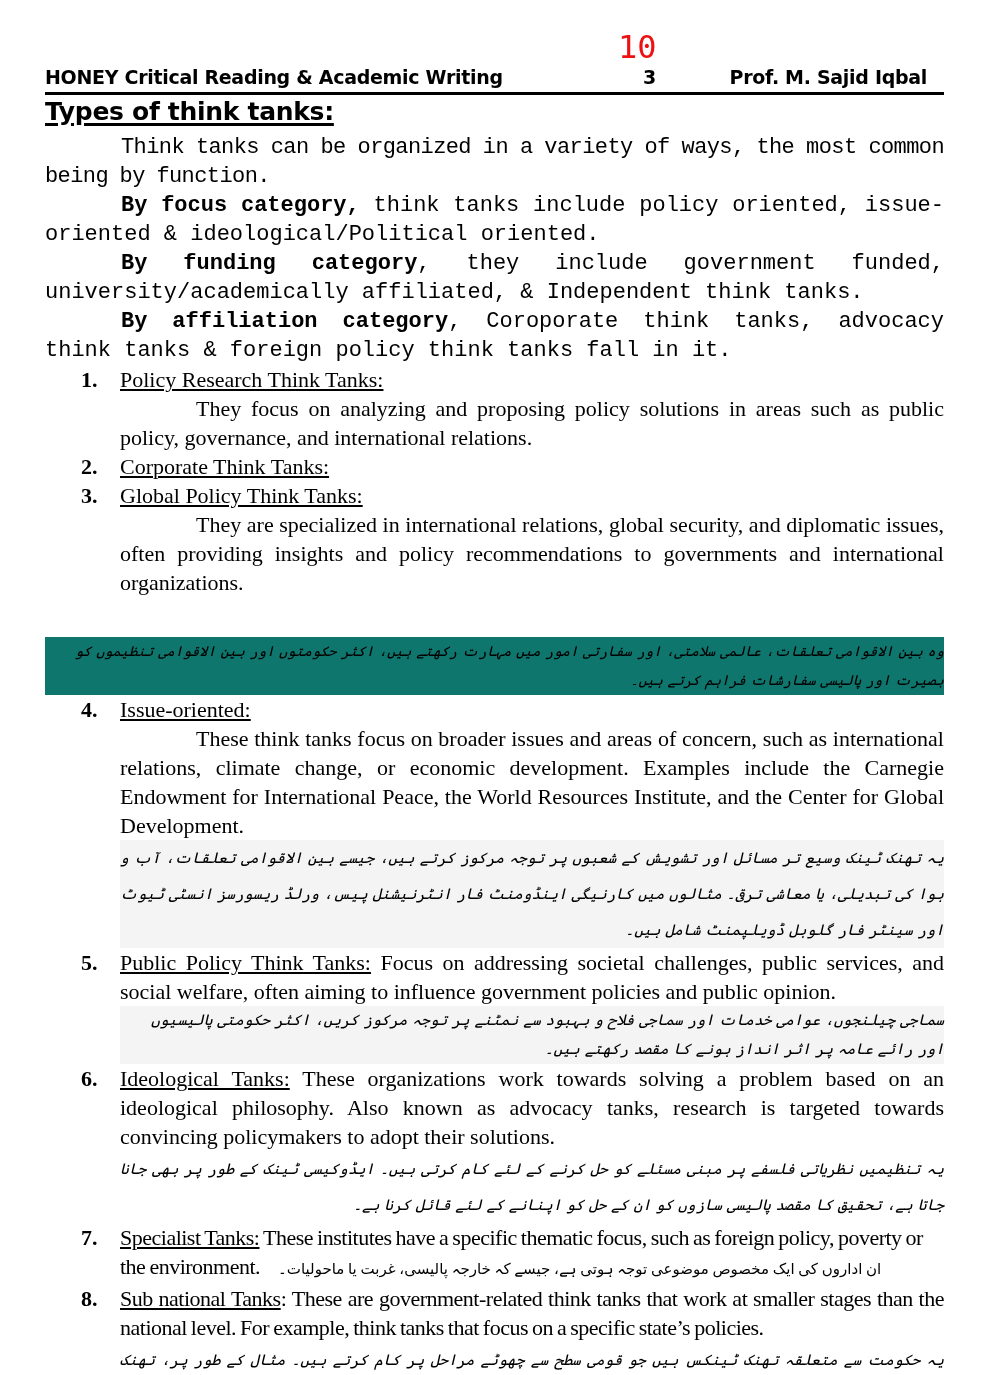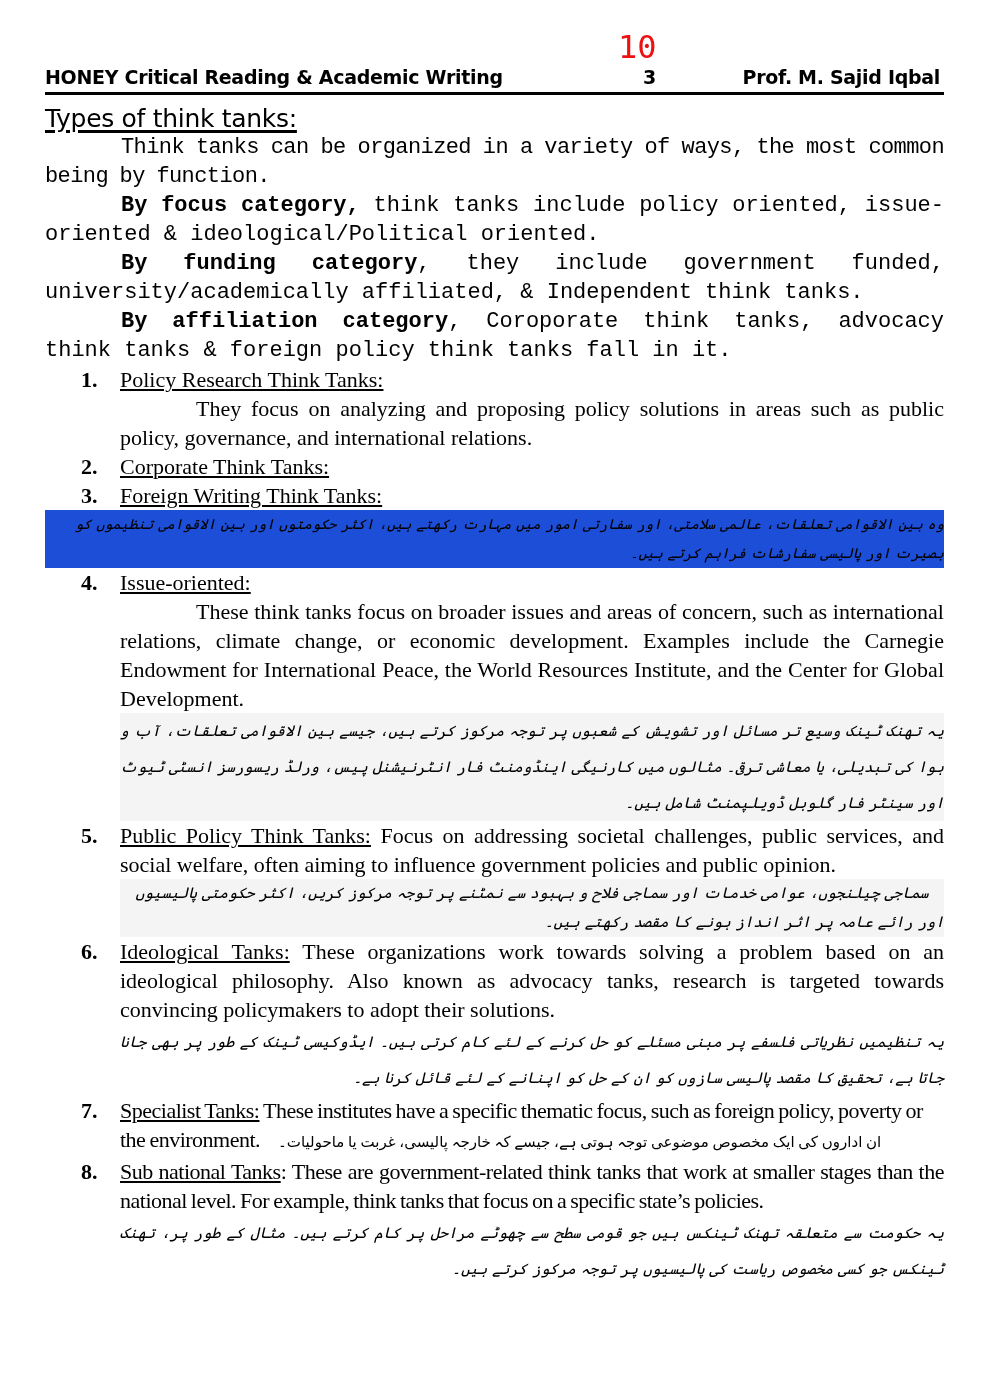--- a/index.html
+++ b/index.html
@@ -5,49 +5,49 @@
   html, body { margin: 0; padding: 0; background: #ffffff; }
   body { width: 993px; height: 1375px; position: relative; overflow: hidden; color: #000; }
   .page { position: absolute; left: 0; top: 0; width: 993px; height: 1137px; }
 
   
   .header { position: absolute; left: 45px; top: 62px; width: 899px; height: 28px;
             font-family: "DejaVu Sans", sans-serif; font-weight: bold; font-size: 19px;
             letter-spacing: -0.3px; }
   .header .left { position: absolute; left: 0; top: 4px; }
   .header .pnum { position: absolute; left: 598px; top: 4px; }
-  .header .right { position: absolute; right: 4px; top: 4px; }
+  .header .right { position: absolute; right: 17px; top: 4px; }
   .header .overlay { position: absolute; left: 573px; top: -34px; color: #ee1111;
                      font-family: "DejaVu Sans Mono", monospace; font-weight: normal;
                      font-size: 32px; letter-spacing: 0; }
   .rule { position: absolute; left: 45px; top: 92px; width: 899px; height: 3px; background: #000; }
 
-  .title { position: absolute; left: 45px; top: 104px; font-family: "DejaVu Sans", sans-serif;
-           font-weight: normal; font-size: 25px; text-decoration: underline; text-decoration-thickness: 3px;
+  .title { position: absolute; left: 45px; top: 97px; font-family: "DejaVu Sans", sans-serif;
+           font-weight: bold; font-size: 25px; text-decoration: underline; text-decoration-thickness: 3px;
            text-underline-offset: 3px; letter-spacing: -0.3px; }
 
   .body { position: absolute; left: 45px; top: 133px; width: 899px;
           font-family: "Liberation Serif", serif; font-size: 22px; line-height: 29px; }
   .p { margin: 0; text-align: justify; font-family: Liberation Mono, monospace; }
   .indent { text-indent: 76px; }
   .intro-first { text-indent: 76px; letter-spacing: -0.6px; word-spacing: -1px; }
   b.k { font-weight: bold; }
 
   .list { margin: 0; padding: 0; list-style: none; }
   .item { position: relative; padding-left: 75px; }
   .num { position: absolute; left: 36px; top: 0; font-weight: bold; }
   .head { font-weight: normal; text-decoration: underline; text-decoration-thickness: 2px; text-underline-offset: 2px; }
   .itext { margin: 0; text-align: justify; }
   .itext.ind { text-indent: 76px; }
   .condensed { letter-spacing: -0.5px; word-spacing: -1px; }
 
   .urdu { direction: rtl; text-align: justify; text-align-last: right;
           font-family: "DejaVu Sans", sans-serif; font-size: 15px; line-height: 29px;
           font-style: italic; margin: 0; }
-  .band { background: #1d4ed8; margin-left: -75px; padding: 0 0 0 30px; }
+  .band { background: #0f766e; margin-left: -75px; padding: 0 0 0 30px; margin-top: 40px; }
   .band-wide { background: #f4f4f4; }
   .tall { line-height: 36px; }
   .inline-urdu { direction: rtl; unicode-bidi: isolate; font-family: "DejaVu Sans", sans-serif;
                  font-size: 15px; margin-left: 18px; }
 </style>
 </head>
 <body>
 
 <div class="page">
 
@@ -72,33 +72,34 @@
         <span class="num">1.</span>
         <div class="head" style="display:inline">Policy Research Think Tanks:</div>
         <p class="itext ind">They focus on analyzing and proposing policy solutions in areas such as public policy, governance, and international relations.</p>
       </li>
       <li class="item">
         <span class="num">2.</span>
         <div class="head" style="display:inline">Corporate Think Tanks:</div>
       </li>
       <li class="item">
         <span class="num">3.</span>
-        <div class="head" style="display:inline">Foreign Writing Think Tanks:</div>
+        <div class="head" style="display:inline">Global Policy Think Tanks:</div>
+        <p class="itext ind">They are specialized in international relations, global security, and diplomatic issues, often providing insights and policy recommendations to governments and international organizations.</p>
         <p class="urdu band" style="font-size:14px;">وہ بین الاقوامی تعلقات، عالمی سلامتی، اور سفارتی امور میں مہارت رکھتے ہیں، اکثر حکومتوں اور بین الاقوامی تنظیموں کو بصیرت اور پالیسی سفارشات فراہم کرتے ہیں۔</p>
       </li>
       <li class="item">
         <span class="num">4.</span>
         <div class="head" style="display:inline">Issue-oriented:</div>
         <p class="itext ind">These think tanks focus on broader issues and areas of concern, such as international relations, climate change, or economic development. Examples include the Carnegie Endowment for International Peace, the World Resources Institute, and the Center for Global Development.</p>
         <p class="urdu band-wide tall">یہ تھنک ٹینک وسیع تر مسائل اور تشویش کے شعبوں پر توجہ مرکوز کرتے ہیں، جیسے بین الاقوامی تعلقات، آب و ہوا کی تبدیلی، یا معاشی ترقی۔ مثالوں میں کارنیگی اینڈومنٹ فار انٹرنیشنل پیس، ورلڈ ریسورسز انسٹی ٹیوٹ اور سینٹر فار گلوبل ڈویلپمنٹ شامل ہیں۔</p>
       </li>
       <li class="item">
         <span class="num">5.</span>
         <p class="itext"><span class="head">Public Policy Think Tanks:</span><span> Focus on addressing societal challenges, public services, and social welfare, often aiming to influence government policies and public opinion.</span></p>
-        <p class="urdu band-wide" style="text-align:center;">سماجی چیلنجوں، عوامی خدمات اور سماجی فلاح و بہبود سے نمٹنے پر توجہ مرکوز کریں، اکثر حکومتی پالیسیوں اور رائے عامہ پر اثر انداز ہونے کا مقصد رکھتے ہیں۔</p>
+        <p class="urdu band-wide" style="text-align:right;">سماجی چیلنجوں، عوامی خدمات اور سماجی فلاح و بہبود سے نمٹنے پر توجہ مرکوز کریں، اکثر حکومتی پالیسیوں اور رائے عامہ پر اثر انداز ہونے کا مقصد رکھتے ہیں۔</p>
       </li>
       <li class="item">
         <span class="num">6.</span>
         <p class="itext"><span class="head">Ideological Tanks:</span><span> These organizations work towards solving a problem based on an ideological philosophy. Also known as advocacy tanks, research is targeted towards convincing policymakers to adopt their solutions.</span></p>
         <p class="urdu tall">یہ تنظیمیں نظریاتی فلسفے پر مبنی مسئلے کو حل کرنے کے لئے کام کرتی ہیں۔ ایڈوکیسی ٹینک کے طور پر بھی جانا جاتا ہے، تحقیق کا مقصد پالیسی سازوں کو ان کے حل کو اپنانے کے لئے قائل کرنا ہے۔</p>
       </li>
       <li class="item">
         <span class="num">7.</span>
         <p class="itext condensed" style="text-align:left;"><span class="head">Specialist Tanks:</span><span> These institutes have a specific thematic focus, such as foreign policy, poverty or the environment.</span><span class="inline-urdu">ان اداروں کی ایک مخصوص موضوعی توجہ ہوتی ہے، جیسے کہ خارجہ پالیسی، غربت یا ماحولیات۔</span></p>
       </li>

